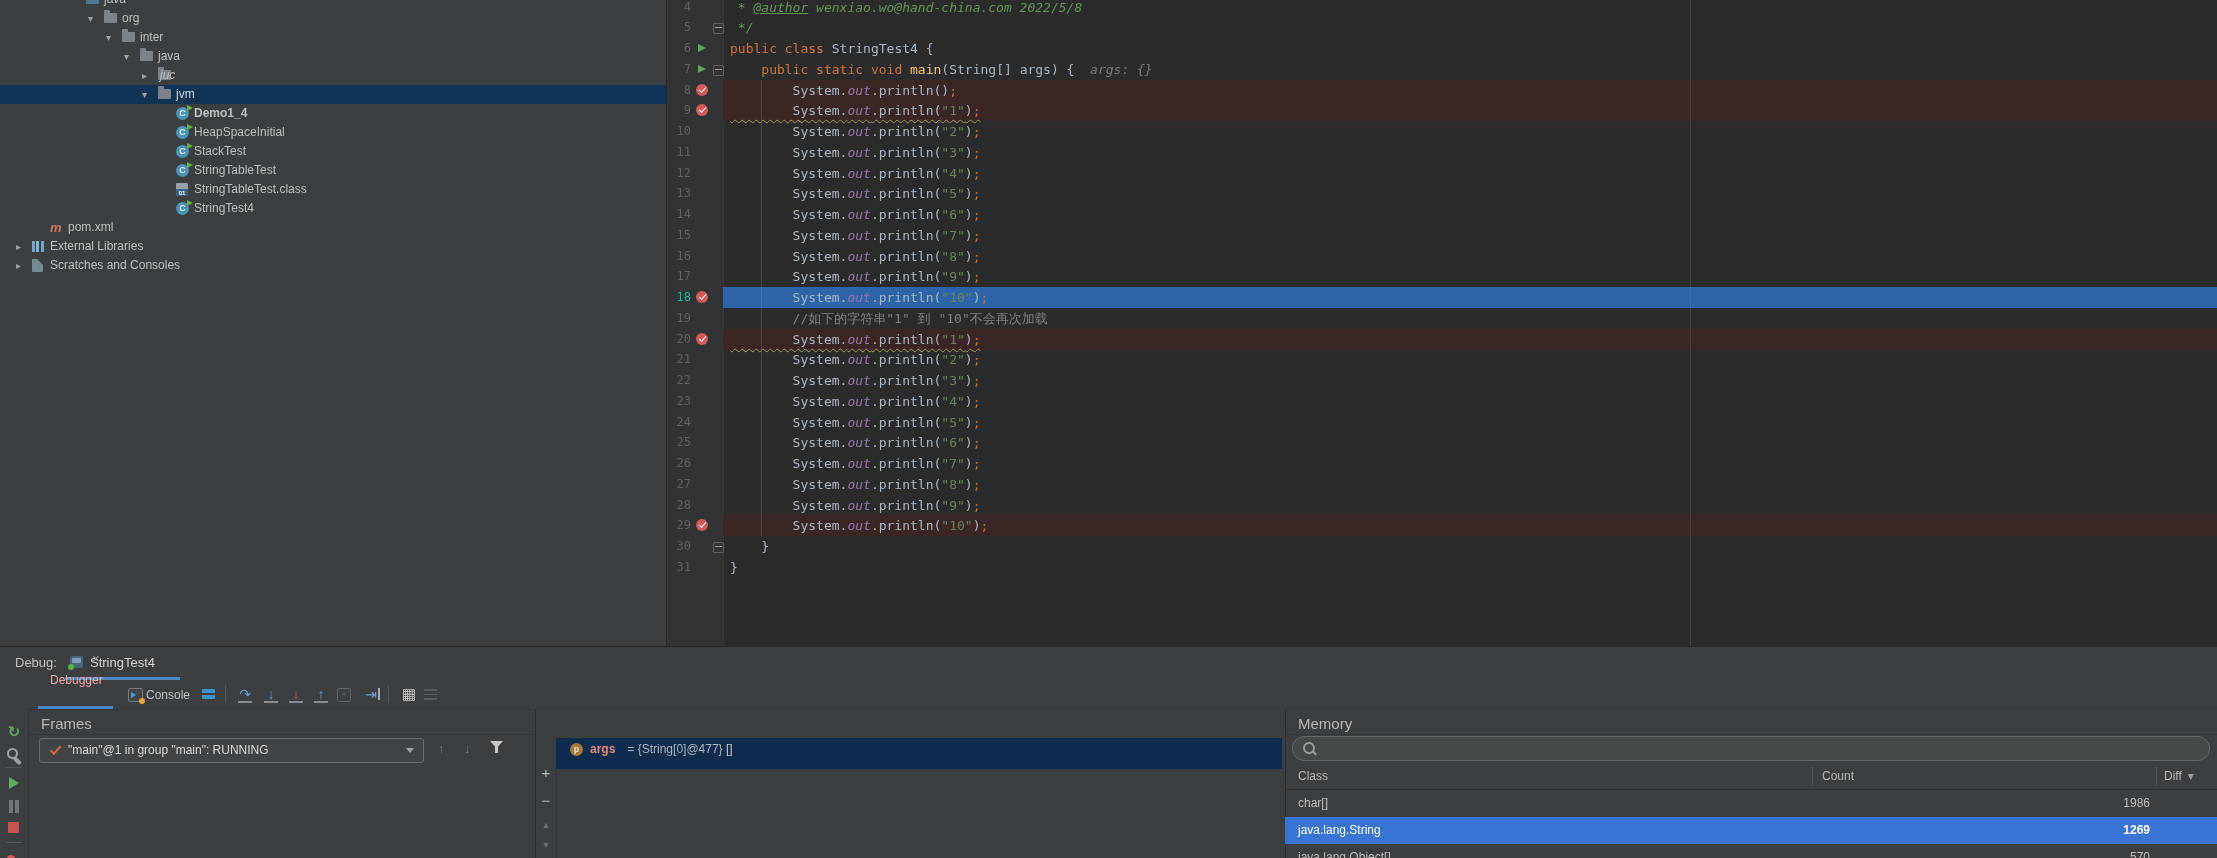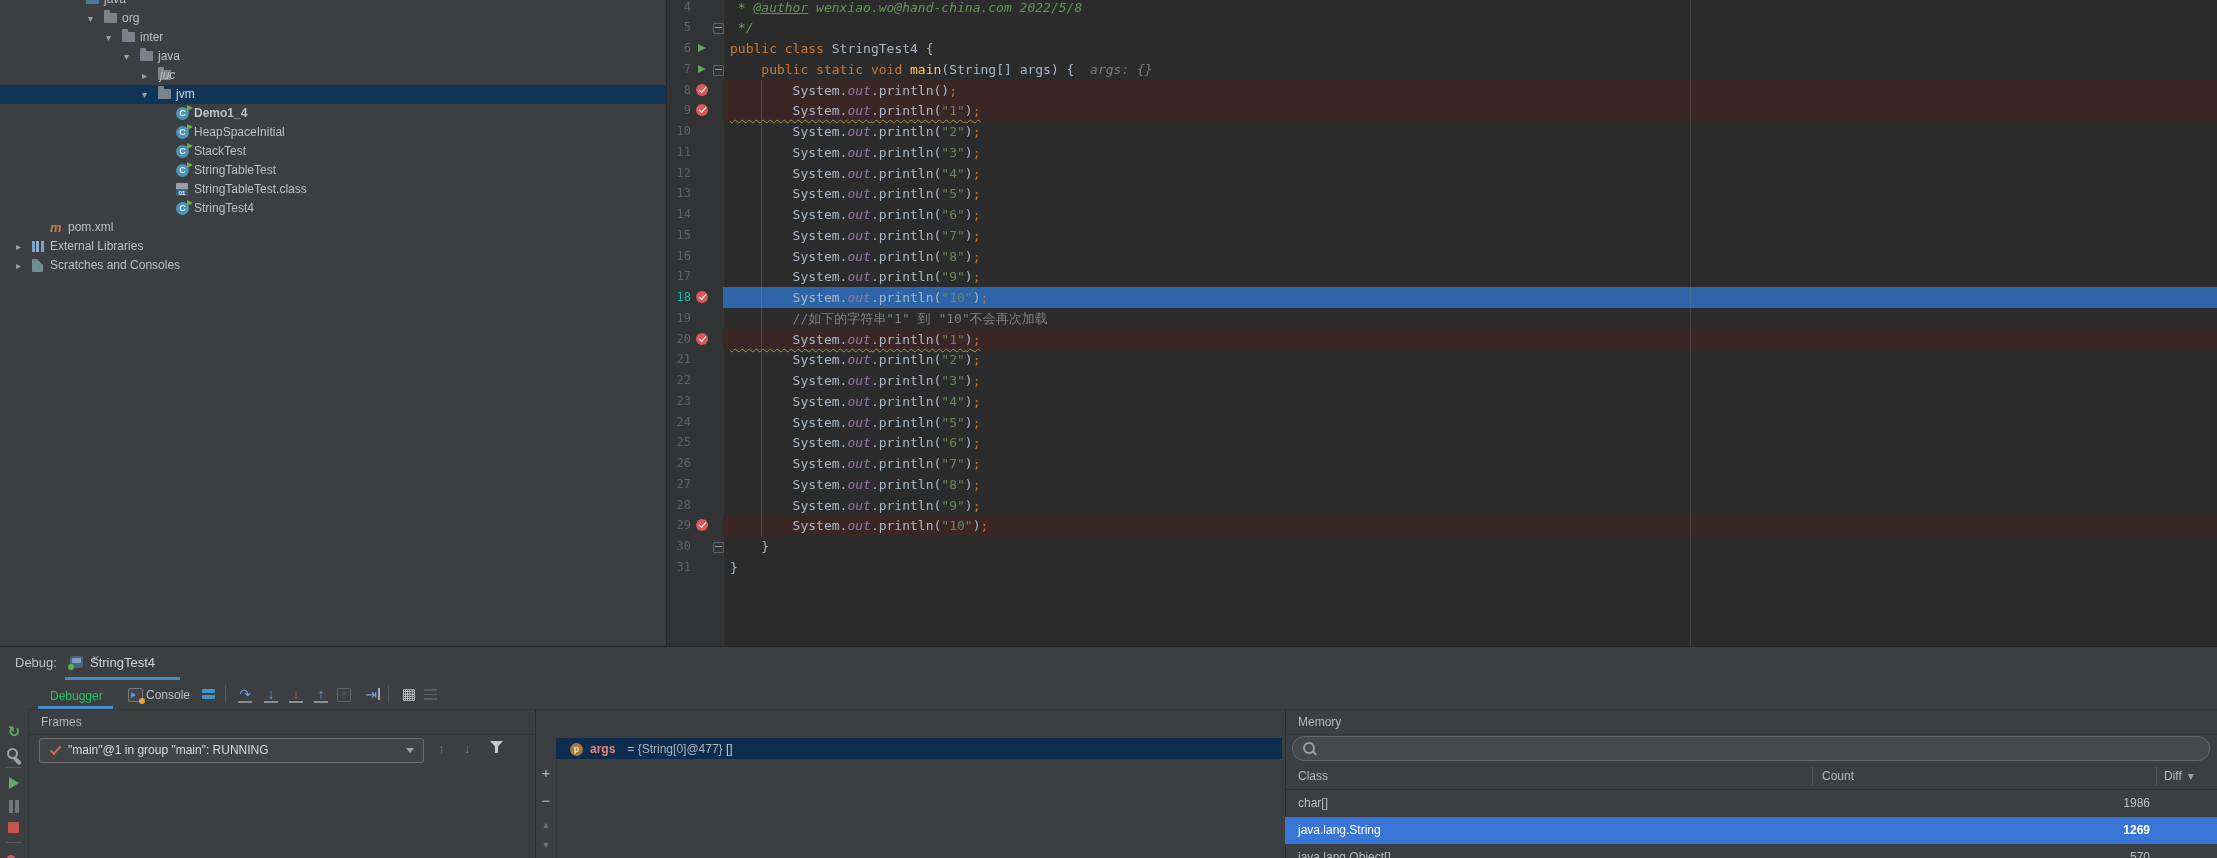--- a/index.html
+++ b/index.html
@@ -52,21 +52,21 @@
   #debugwin{position:absolute;left:0;top:646px;width:2217px;height:212px;background:#3c3f41;border-top:1px solid #262626;font-size:12px;color:#bdc0c2;}
   #dbg-label{position:absolute;left:15px;top:8px;font-size:13px;color:#bfc1c3;}
   #session-tab{position:absolute;left:66px;top:4px;height:26px;}
   .ic-debug-tab{position:absolute;left:4px;top:5px;width:13px;height:12px;background:#49657e;border-radius:2px;}
   .ic-debug-tab::before{content:"";position:absolute;left:2px;top:2px;right:2px;height:5px;background:#7fa0bd;border-radius:1px;}
   .ic-debug-tab::after{content:"";position:absolute;left:-2px;bottom:-2px;width:6px;height:6px;border-radius:50%;background:#57b544;}
   #session-tab .tab-label{position:absolute;left:24px;top:4px;font-size:13px;color:#d3d5d7;white-space:nowrap;}
   #session-close{position:absolute;left:92px;top:4px;color:#9ea1a3;font-size:13px;}
   #session-underline{position:absolute;left:65px;top:30px;width:115px;height:3px;background:#4a88c7;}
   
-  #tab-debugger{position:absolute;left:50px;top:42px;color:#22c55e;}
+  #tab-debugger{position:absolute;left:50px;top:26px;color:#fca5a5;}
   #debugger-underline{position:absolute;left:38px;top:59px;width:75px;height:3px;background:#4a88c7;}
   #tab-console{position:absolute;left:128px;top:41px;}
   .ic-console{position:absolute;left:0;top:0px;width:13px;height:12px;background:#414549;border:1px solid #787b7e;border-radius:2px;}
   .ic-console::before{content:"";position:absolute;left:2px;top:3px;width:0;height:0;border-left:5px solid #4b9edb;border-top:3px solid transparent;border-bottom:3px solid transparent;}
   .ic-console::after{content:"";position:absolute;right:-3px;bottom:-3px;width:6px;height:6px;border-radius:50%;background:#e8a33d;}
   #tab-console .tab-label{position:absolute;left:18px;top:0;white-space:nowrap;}
   .vsep{position:absolute;top:38px;width:1px;height:18px;background:#55585a;}
   .dbg-ic{position:absolute;top:38px;width:18px;height:18px;}
   .ic-layout-settings{left:202px;top:42px;width:13px;height:10px;background:linear-gradient(#3e93c9 0 4px,transparent 4px 6px,#3e93c9 6px 10px);border-radius:1px;}
   .glyph{font-size:14px;line-height:18px;text-align:center;}
@@ -92,37 +92,37 @@
   .ic-resume{top:95px;}
   .ic-resume::before{content:"";position:absolute;left:3px;top:2px;width:0;height:0;border-left:10px solid #5fad65;border-top:6px solid transparent;border-bottom:6px solid transparent;}
   .ic-pause{top:120px;background:linear-gradient(90deg,transparent 0 3px,#73777a 3px 7px,transparent 7px 9px,#73777a 9px 13px,transparent 13px);height:13px;width:16px;}
   .ic-stop{top:142px;left:8px;width:11px;height:11px;background:#c75450;border-radius:1px;}
   .ic-view-breakpoints{top:174px;}
   .ic-view-breakpoints::before{content:"";position:absolute;left:1px;top:1px;width:8px;height:8px;border-radius:50%;background:#d65a5a;}
   .ic-view-breakpoints::after{content:"";position:absolute;left:6px;top:6px;width:8px;height:8px;border-radius:50%;background:#b44d4d;border:1px solid #3c3f41;}
   
   #panels{position:absolute;left:28px;top:62px;right:0;bottom:0;border-top:1px solid #33373a;}
   .pdiv{position:absolute;top:0;bottom:0;width:1px;background:#2b2d2f;}
-  .panel-title{position:absolute;top:5px;font-size:12px;color:#b7b9bb;}
+  .panel-title{position:absolute;top:5px;font-size:15px;color:#b7b9bb;}
   #frames{position:absolute;left:0;top:0;width:507px;bottom:0;border-left:1px solid #33373a;}
   #frames-header,#vars-header,#mem-header{position:absolute;left:0;right:0;top:0;height:24px;border-bottom:1px solid #33373a;}
   #thread-combo{position:absolute;left:10px;top:28px;width:383px;height:23px;border:1px solid #6b6f73;border-radius:3px;background:#404446;}
   .check{position:absolute;left:10px;top:7px;width:9px;height:4px;border-left:2px solid #d16a49;border-bottom:2px solid #d16a49;transform:rotate(-48deg);}
   #thread-text{position:absolute;left:28px;top:4px;color:#d8dadc;white-space:nowrap;}
   #combo-caret{position:absolute;right:9px;top:9px;width:0;height:0;border-top:5px solid #a0a4a7;border-left:4px solid transparent;border-right:4px solid transparent;}
   .mini-arrow{position:absolute;top:31px;font-size:13px;color:#7b7f82;}
   #frames-filter{position:absolute;left:461px;top:31px;width:13px;height:12px;background:#c6c8ca;clip-path:polygon(0 0,100% 0,62% 45%,62% 100%,38% 100%,38% 45%);}
   #frame-row{position:absolute;left:0;right:0;top:54px;height:22px;background:#3875d6;color:#ffffff;line-height:22px;}
   #frame-row .fmain{position:absolute;left:17px;white-space:nowrap;}
   #frame-row .fpkg{font-style:italic;color:#ccd6e4;}
   #variables{position:absolute;left:507px;top:0;width:750px;bottom:0;}
   #vars-toolbar{position:absolute;left:0;top:24px;bottom:0;width:21px;border-right:1px solid #33373a;}
   .vtb{position:absolute;left:4px;width:14px;text-align:center;color:#b4b6b8;}
   .vtb.dim{color:#6d7073;}
-  .var-row{position:absolute;left:21px;right:3px;top:28px;height:21px;background:#0e2c4d;line-height:23px;}
+  .var-row{position:absolute;left:21px;right:3px;top:28px;height:31px;background:#0e2c4d;line-height:23px;}
   .p-icon{position:absolute;left:14px;top:5px;width:13px;height:13px;border-radius:50%;background:#a8793f;color:#f0e3cf;font-size:9px;font-weight:bold;text-align:center;line-height:13px;}
   .p-icon::before{content:"p";}
   .var-name{position:absolute;left:34px;color:#e8877d;font-weight:bold;}
   .var-rest{position:absolute;left:68px;color:#a9b3bc;white-space:pre;}
   .var-rest .veq{color:#b5bcc2;} .var-rest .vsuffix{color:#c8cdd2;}
   #memory{position:absolute;left:1257px;top:0;width:932px;bottom:0;}
   #mem-search{position:absolute;left:7px;top:26px;right:7px;height:23px;border:1px solid #65696c;border-radius:12px;background:#45494a;}
   .mag{position:absolute;left:10px;top:5px;width:8px;height:8px;border:2px solid #9ba0a3;border-radius:50%;}
   .mag::after{content:"";position:absolute;left:7px;top:8px;width:5px;height:2px;background:#9ba0a3;transform:rotate(45deg);}
   #mem-colhead{position:absolute;left:0;right:0;top:54px;height:25px;border-bottom:1px solid #2c2e30;color:#b7b9bb;}

